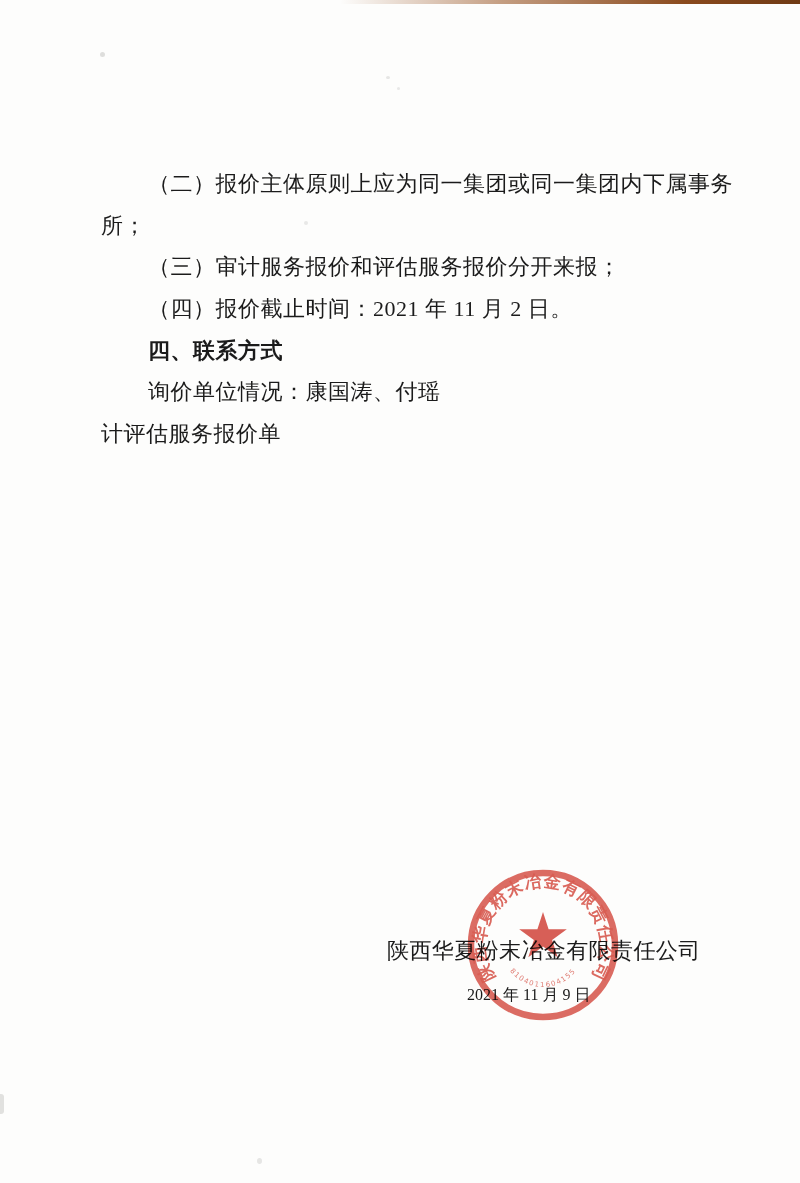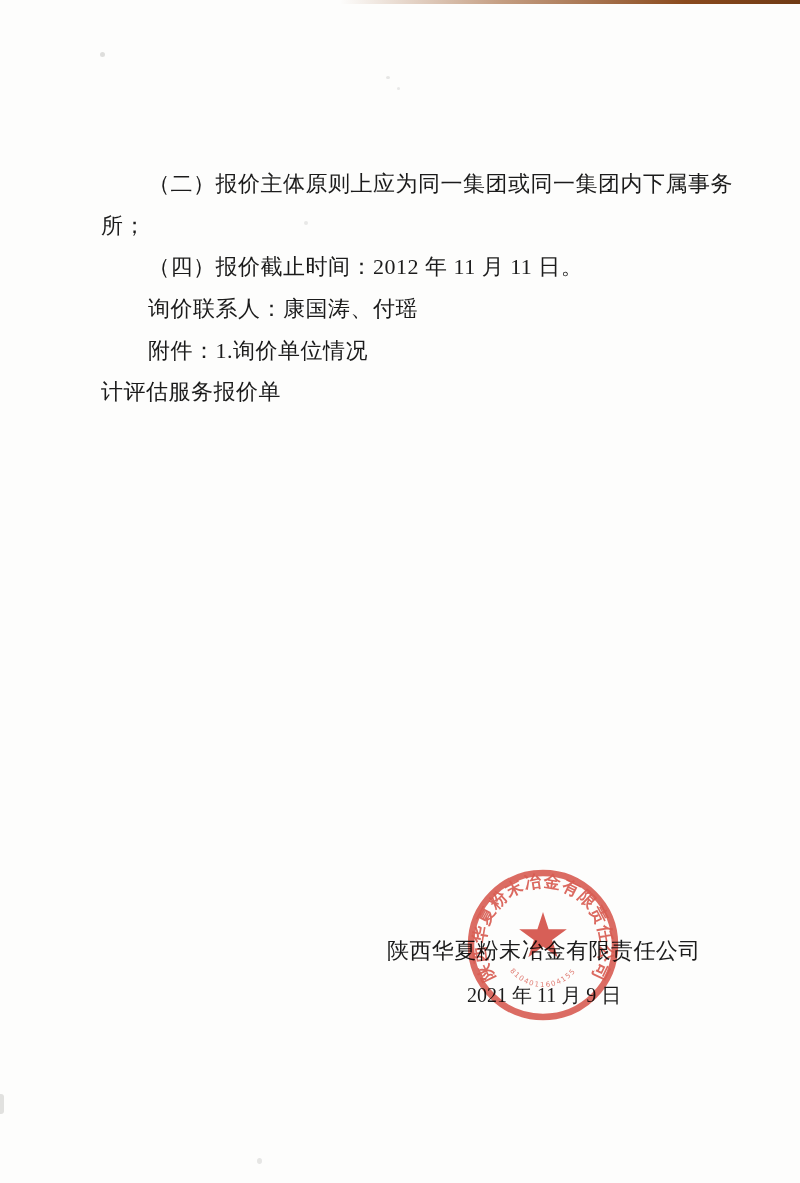--- a/index.html
+++ b/index.html
@@ -43,21 +43,21 @@
     top: 938px;
     font-size: 22px;
     line-height: 26px;
     letter-spacing: 0.4px;
     white-space: pre;
   }
   .sig-date {
     position: absolute;
     left: 467px;
     top: 982px;
-    font-size: 20px;
+    font-size: 16px;
     line-height: 26px;
     white-space: pre;
   }
   
   .seal {
     position: absolute;
     left: 458px;
     top: 860px;
     width: 170px;
     height: 170px;
@@ -104,23 +104,24 @@
   <div class="speck s1"></div>
   <div class="speck s2"></div>
   <div class="speck s3"></div>
   <div class="speck s4"></div>
   <div class="speck s5"></div>
   <div class="edge-smudge"></div>
 
   <div class="doc-body">
     <div class="line l-indent">（二）报价主体原则上应为同一集团或同一集团内下属事务</div>
     <div class="line">所；</div>
-    <div class="line l-indent">（四）报价截止时间：2012 年 11 月 11 日。</div>
-    <div class="line l-indent">询价联系人：康国涛、付瑶</div>
-    <div class="line l-indent">附件：1.询价单位情况</div>
+    <div class="line l-indent">（三）审计服务报价和评估服务报价分开来报；</div>
+    <div class="line l-indent">（四）报价截止时间：2021 年 11 月 2 日。</div>
+    <div class="line l-indent l-bold">四、联系方式</div>
+    <div class="line l-indent">询价单位情况：康国涛、付瑶</div>
     <div class="line">计评估服务报价单</div>
   </div>
 
   <div class="sig-company">陕西华夏粉末冶金有限责任公司</div>
   <div class="sig-date">2021 年 11 月 9 日</div>
 
   <svg class="seal" viewBox="-85 -85 170 170" xmlns="http://www.w3.org/2000/svg">
     <defs>
       <path id="arcTop" d="M -47.5 33.3 A 58 58 0 1 1 47.5 33.3" fill="none"></path>
       <path id="arcBottom" d="M -32.2 27 A 42 42 0 0 0 32.2 27" fill="none"></path>

